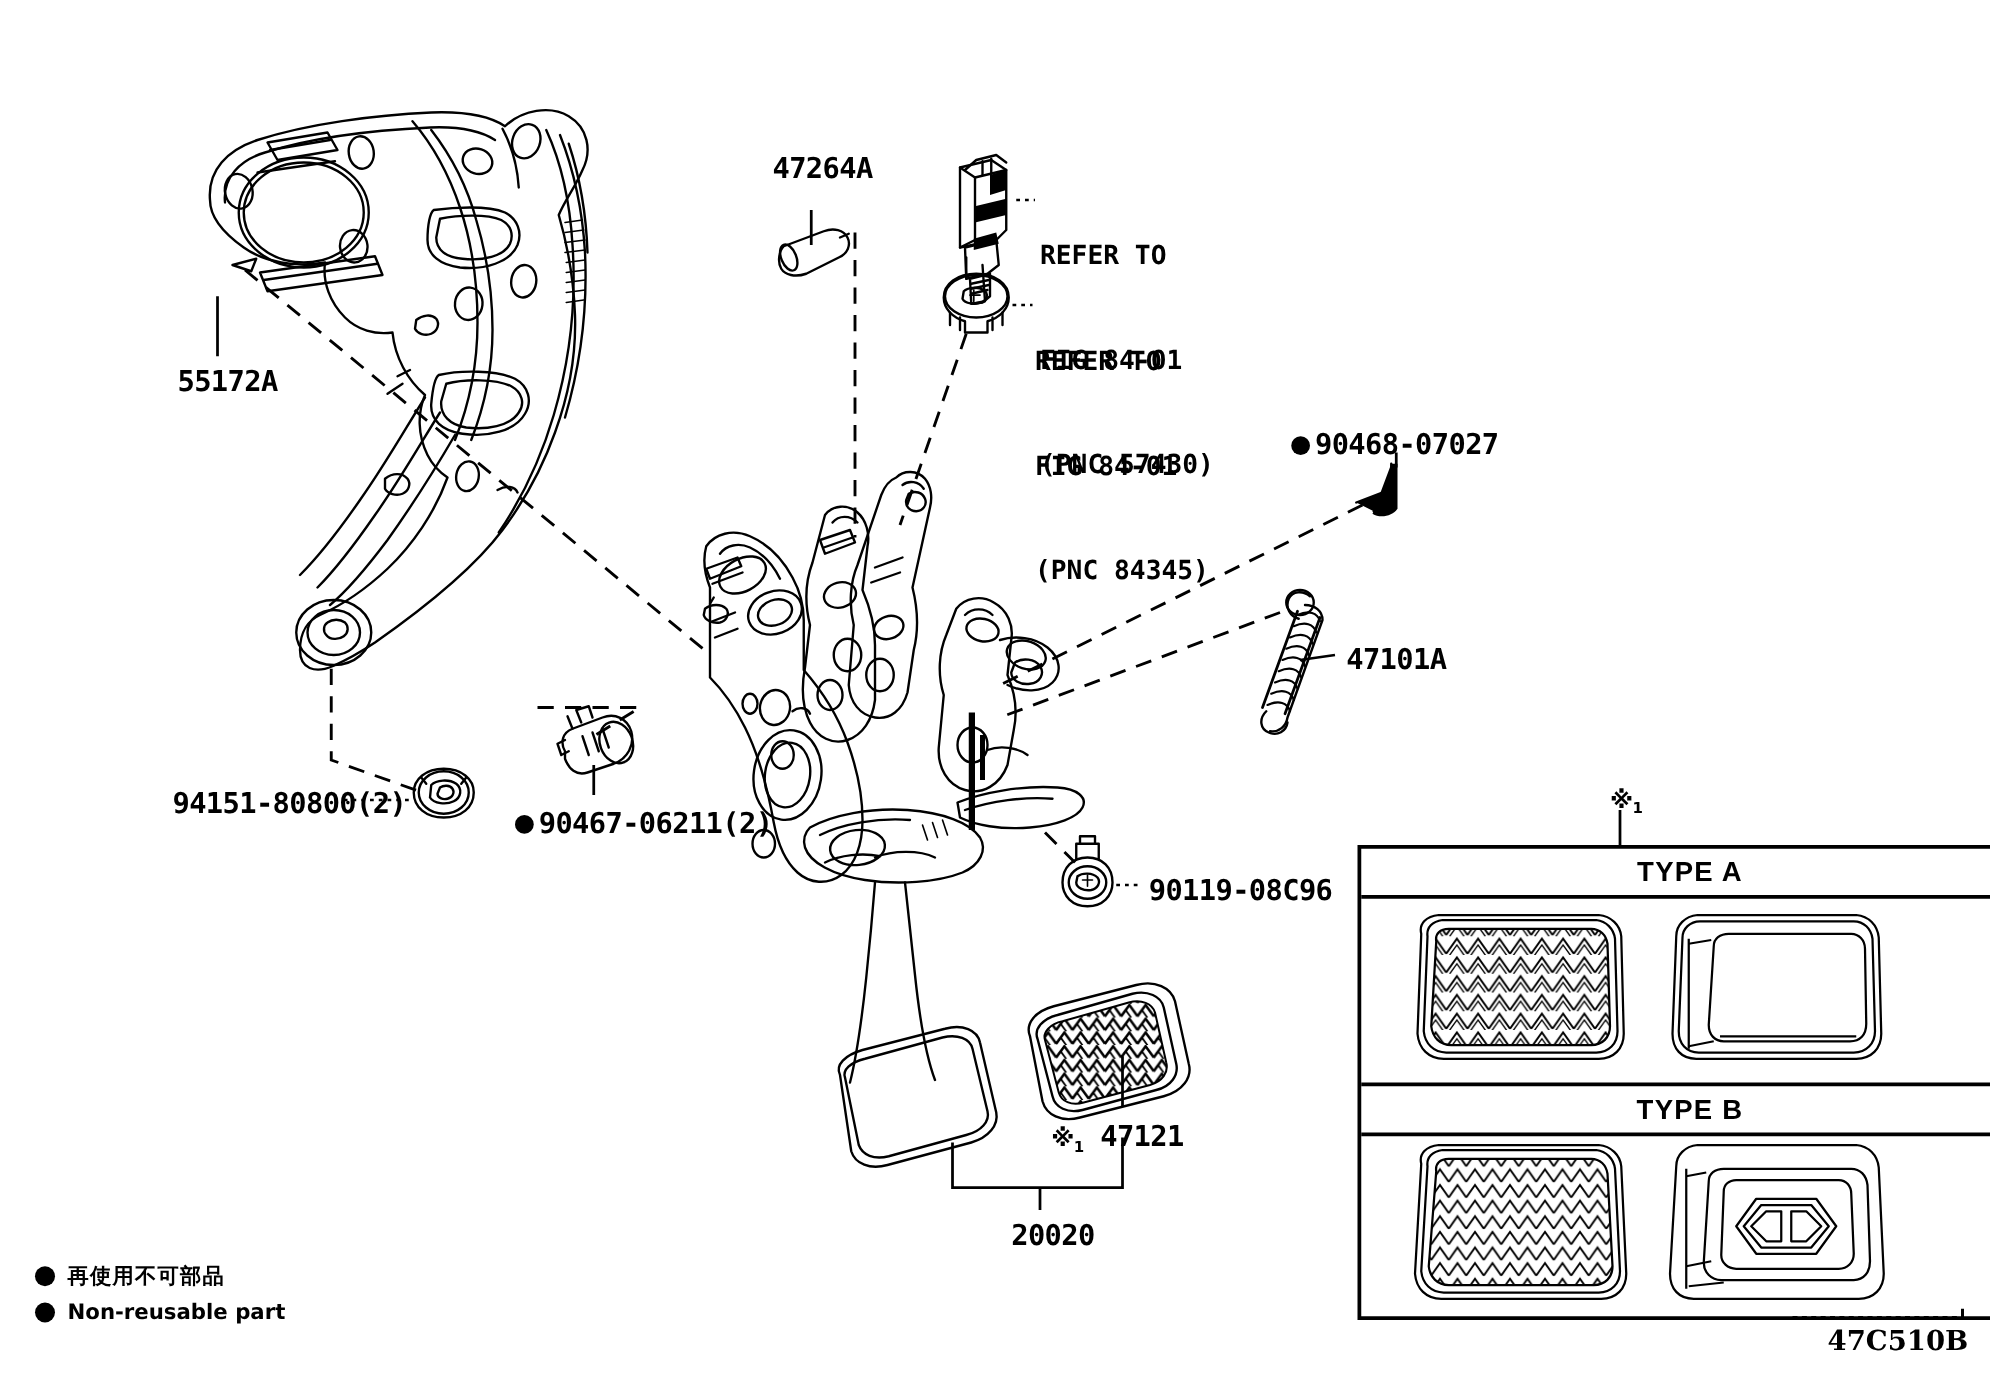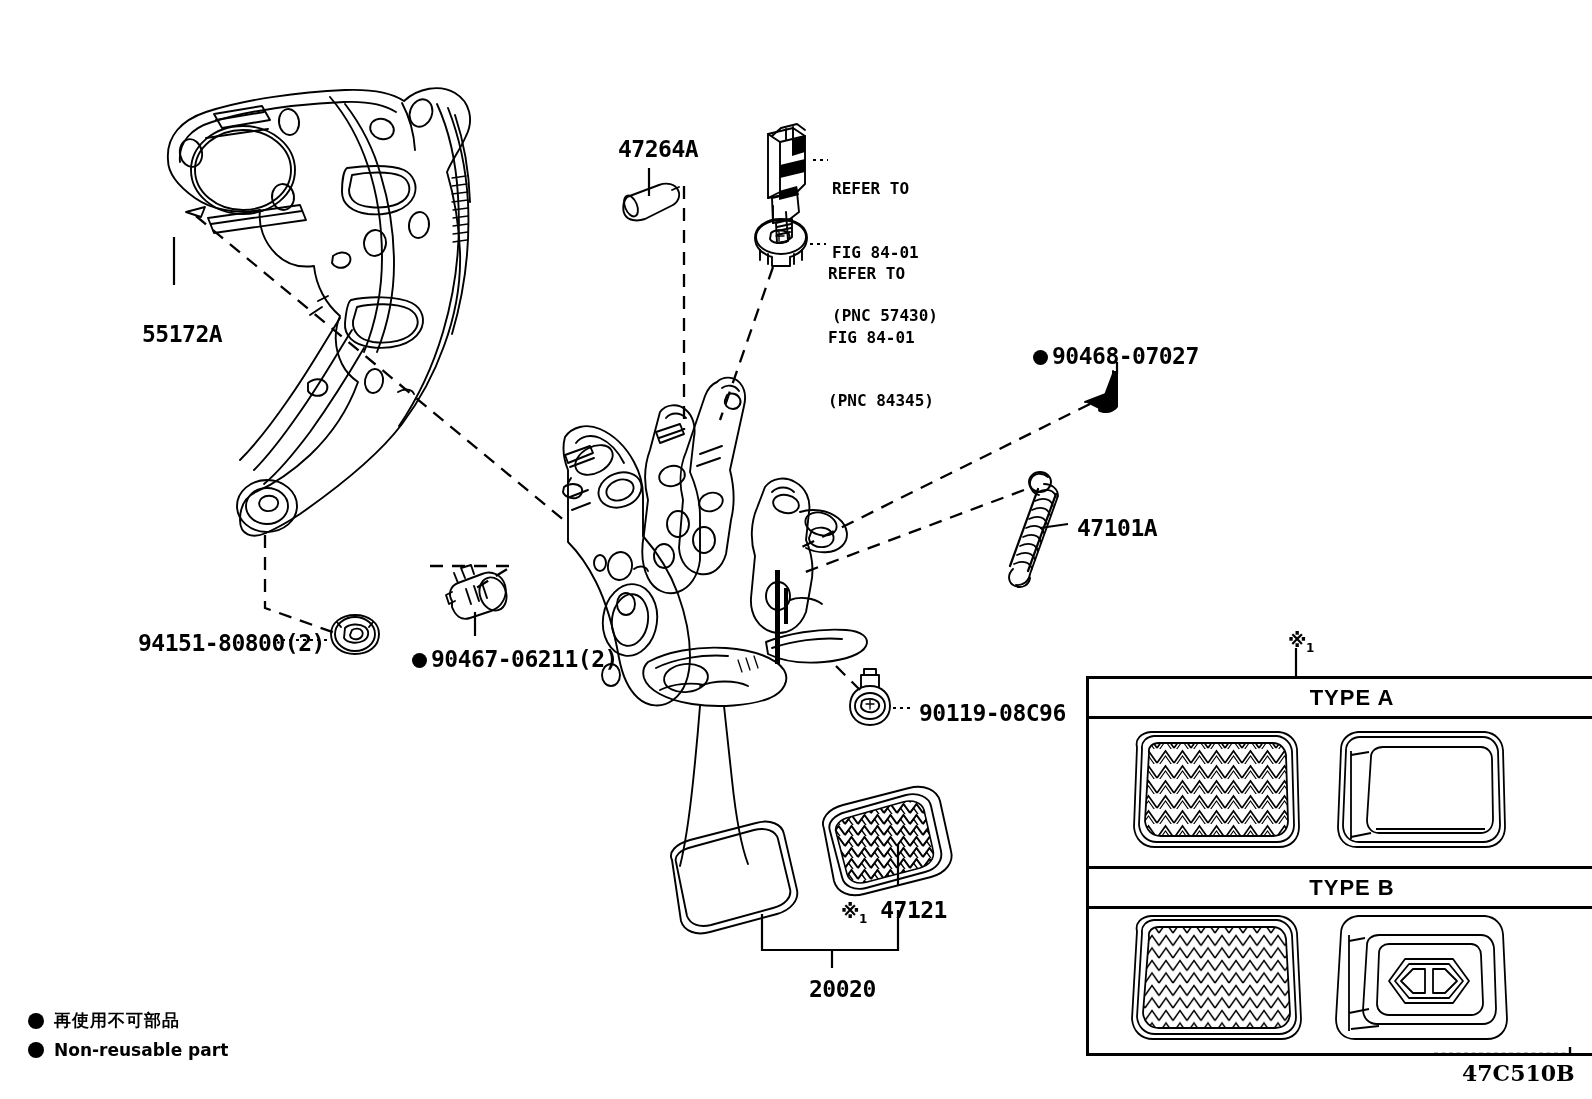--- a/index.html
+++ b/index.html
@@ -16,21 +16,21 @@
     font-family:"DejaVu Sans Mono","Liberation Mono",monospace;
     font-weight:bold;
     font-size:23px;
     letter-spacing:-0.5px;
     white-space:nowrap;
     line-height:1.16;
   }
   .refer{
     position:absolute;
     font-family:"DejaVu Sans Mono","Liberation Mono",monospace;
-    font-weight:bold;font-size:16px;line-height:1.32;
+    font-weight:bold;font-size:21px;line-height:1.32;
     white-space:pre;letter-spacing:0px;
   }
   .typelabel{
     position:absolute;
     font-family:"Liberation Sans",sans-serif;
     font-weight:bold;font-size:22px;
     letter-spacing:1px;
     white-space:nowrap;
   }
   .figcode{
@@ -403,27 +403,27 @@
       <path d="M773,267 L720,420"></path>
       <path d="M684,186 L684,430"></path>
       <path d="M1090,404 L800,548"></path>
       <path d="M1024,490 L800,574"></path>
       <path d="M430,566 L512,566 L470,592"></path>
       <path d="M836,666 L860,690"></path>
     </g>
 
   </svg>
 
-  <div class="lbl" style="left:142px;top:293px;margin-top:28px;"><span>55172A</span></div>
+  <div class="lbl" style="left:142px;top:293px;"><span>55172A</span></div>
 
   <div class="lbl" style="left:138px;top:630px;"><span>94151-80800(2)</span></div>
 
   <div class="lbl" style="left:412px;top:646px;"><span class="bullet"></span><span>90467-06211(2)</span></div>
 
-  <div class="lbl" style="left:618px;top:136px;"><span>47264A</span></div>
+  <div class="lbl" style="left:618px;top:122px;"><span>47264A</span></div>
 
   <div class="lbl" style="left:1033px;top:343px;"><span class="bullet"></span><span>90468-07027</span></div>
 
   <div class="lbl" style="left:1077px;top:515px;"><span>47101A</span></div>
 
   <div class="lbl" style="left:919px;top:700px;"><span>90119-08C96</span></div>
 
   <div class="lbl" style="left:809px;top:976px;"><span>20020</span></div>
 
   <div class="lbl" style="left:841px;top:897px;">

